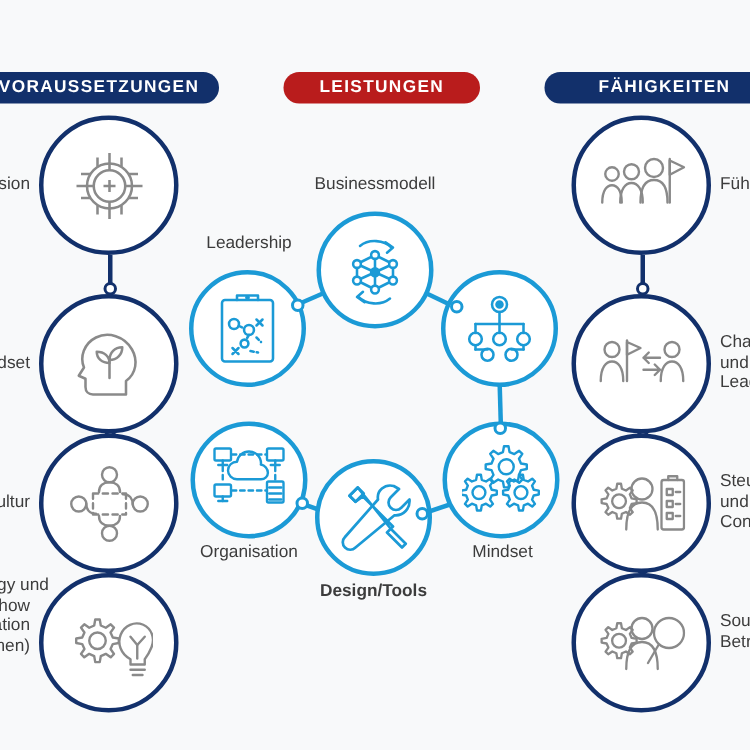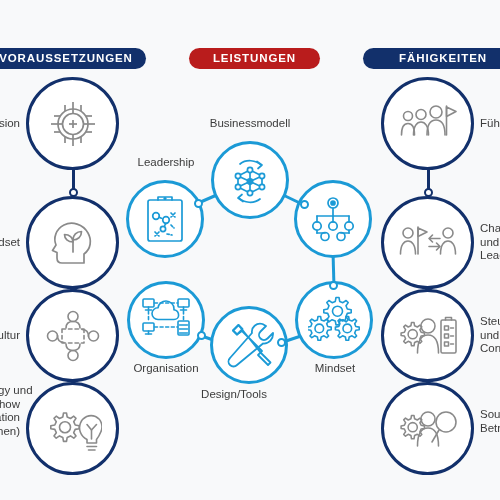--- a/index.html
+++ b/index.html
@@ -362,21 +362,21 @@
 
   <div class="node cyan" style="left:210px; top:306px; width:78px; height:78px;">
     <svg width="50" height="50" viewBox="0 0 50 50">
       <g fill="none" stroke="#1b9ad6" stroke-width="1.8" stroke-linecap="round" stroke-linejoin="round">
         <path d="M14.5 5 L9 10.5 L13 14.5 L18 11 L38 31 L34 35 L38 39 L44 45 L46.5 42.5 L40.5 36.5 L36.5 32.5 Z"></path>
         <path d="M14.5 5 L9 10.5 L13 14.5 L18.5 9 Z"></path>
         <path d="M42 6 L36.5 11.5 C34.5 13.5 34.5 16.5 36.5 18.5 C38.5 20.5 41.5 20.5 43.5 18.5 L49 13 C49.5 19 45 24 39 23.5 L13 45 C11 47 8 47 6 45 C4 43 4 40 6 38 L28 13 C27 7 32.5 2.5 38.5 4 Z"></path>
       </g>
     </svg>
   </div>
-  <div class="label center" style="left:194px; top:388px; width:80px;">Design/Tools</div>
+  <div class="label center" style="left:209px; top:388px; width:80px;font-weight:bold;">Design/Tools</div>
 
   <div class="node cyan" style="left:127px; top:281px; width:78px; height:78px;">
     <svg width="50" height="46" viewBox="0 0 50 46">
       <g fill="none" stroke="#1b9ad6" stroke-width="1.6" stroke-linecap="round" stroke-linejoin="round">
         <path d="M17 22.5 C13.7 22.5 11 19.9 11 16.6 C11 13.4 13.7 10.8 17 10.8 C17.6 6.9 21 4 25 4 C29.4 4 33 7.5 33 11.9 C33 12.2 33 12.4 32.9 12.7 C35.6 13.2 37.6 15.5 37.6 18.2 C37.6 20.6 35.6 22.5 33 22.5 Z"></path>
         <rect x="2" y="2" width="11" height="8" rx="1"></rect>
         <line x1="7.5" y1="10" x2="7.5" y2="13"></line>
         <line x1="4.5" y1="13" x2="10.5" y2="13"></line>
         <rect x="37" y="2" width="11" height="8" rx="1"></rect>
         <line x1="42.5" y1="10" x2="42.5" y2="13"></line>

